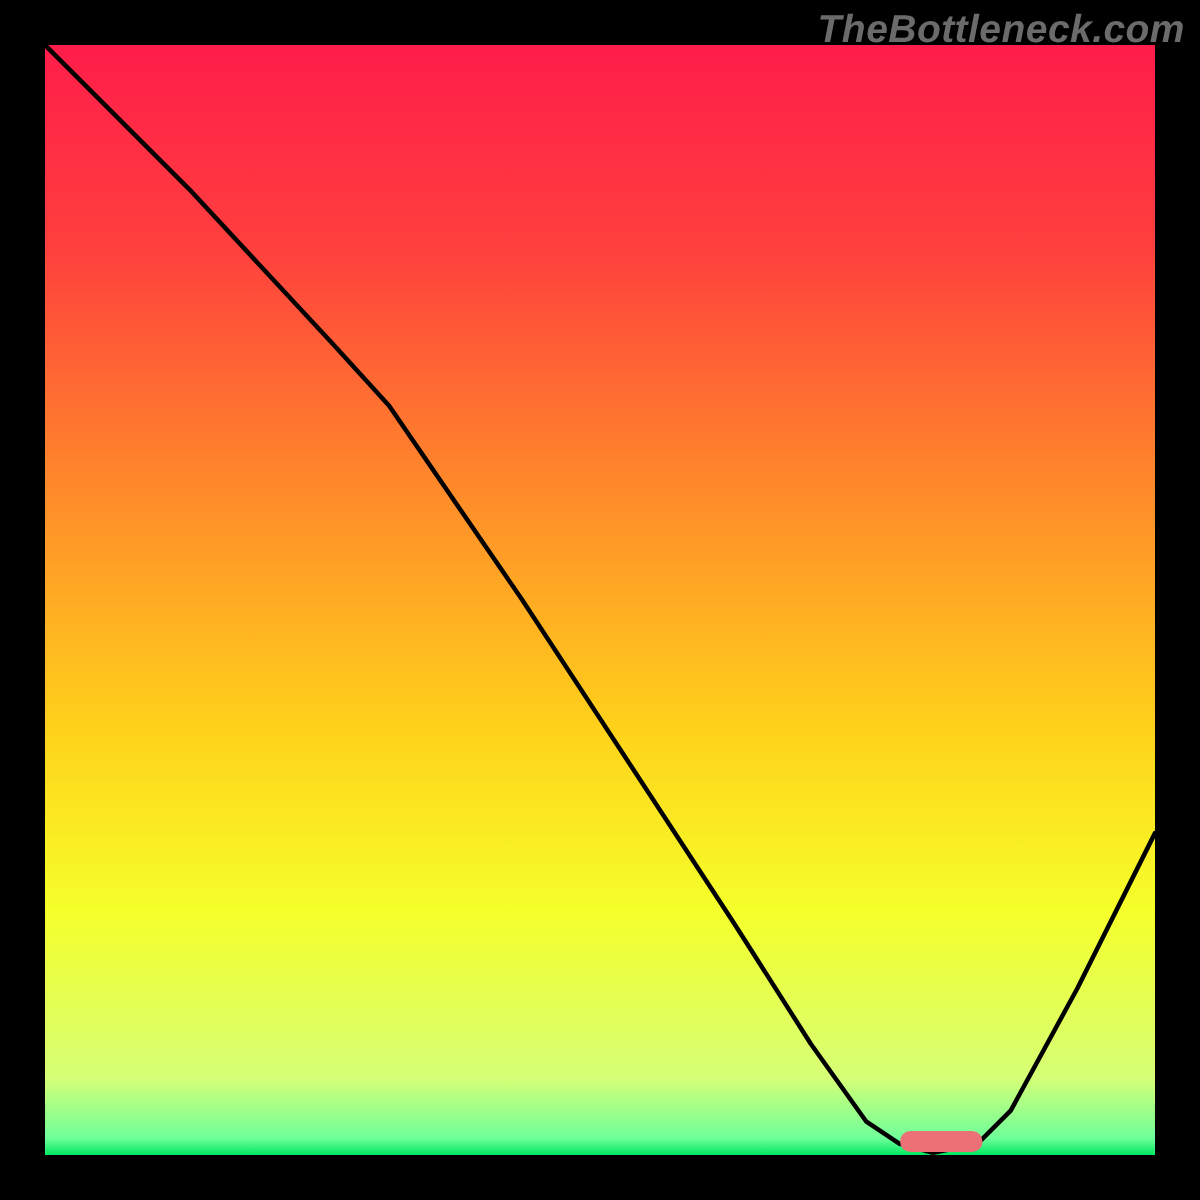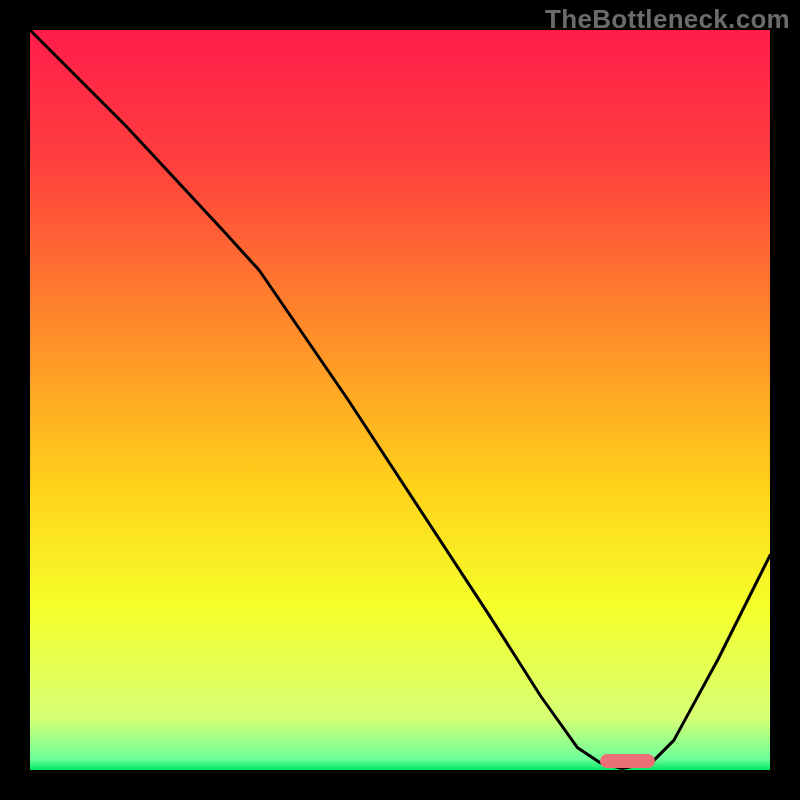--- a/index.html
+++ b/index.html
@@ -8,20 +8,21 @@
     width: 800px;
     height: 800px;
     background: #000;
     font-family: Arial, Helvetica, sans-serif;
     overflow: hidden;
   }
   .frame {
     position: relative;
     width: 800px;
     height: 800px;
+    font-style: italic;
   }
   .watermark {
     position: absolute;
     top: 4px;
     right: 10px;
     color: #6b6b6b;
     font-size: 26px;
     font-weight: 600;
     letter-spacing: 0.3px;
     z-index: 20;

